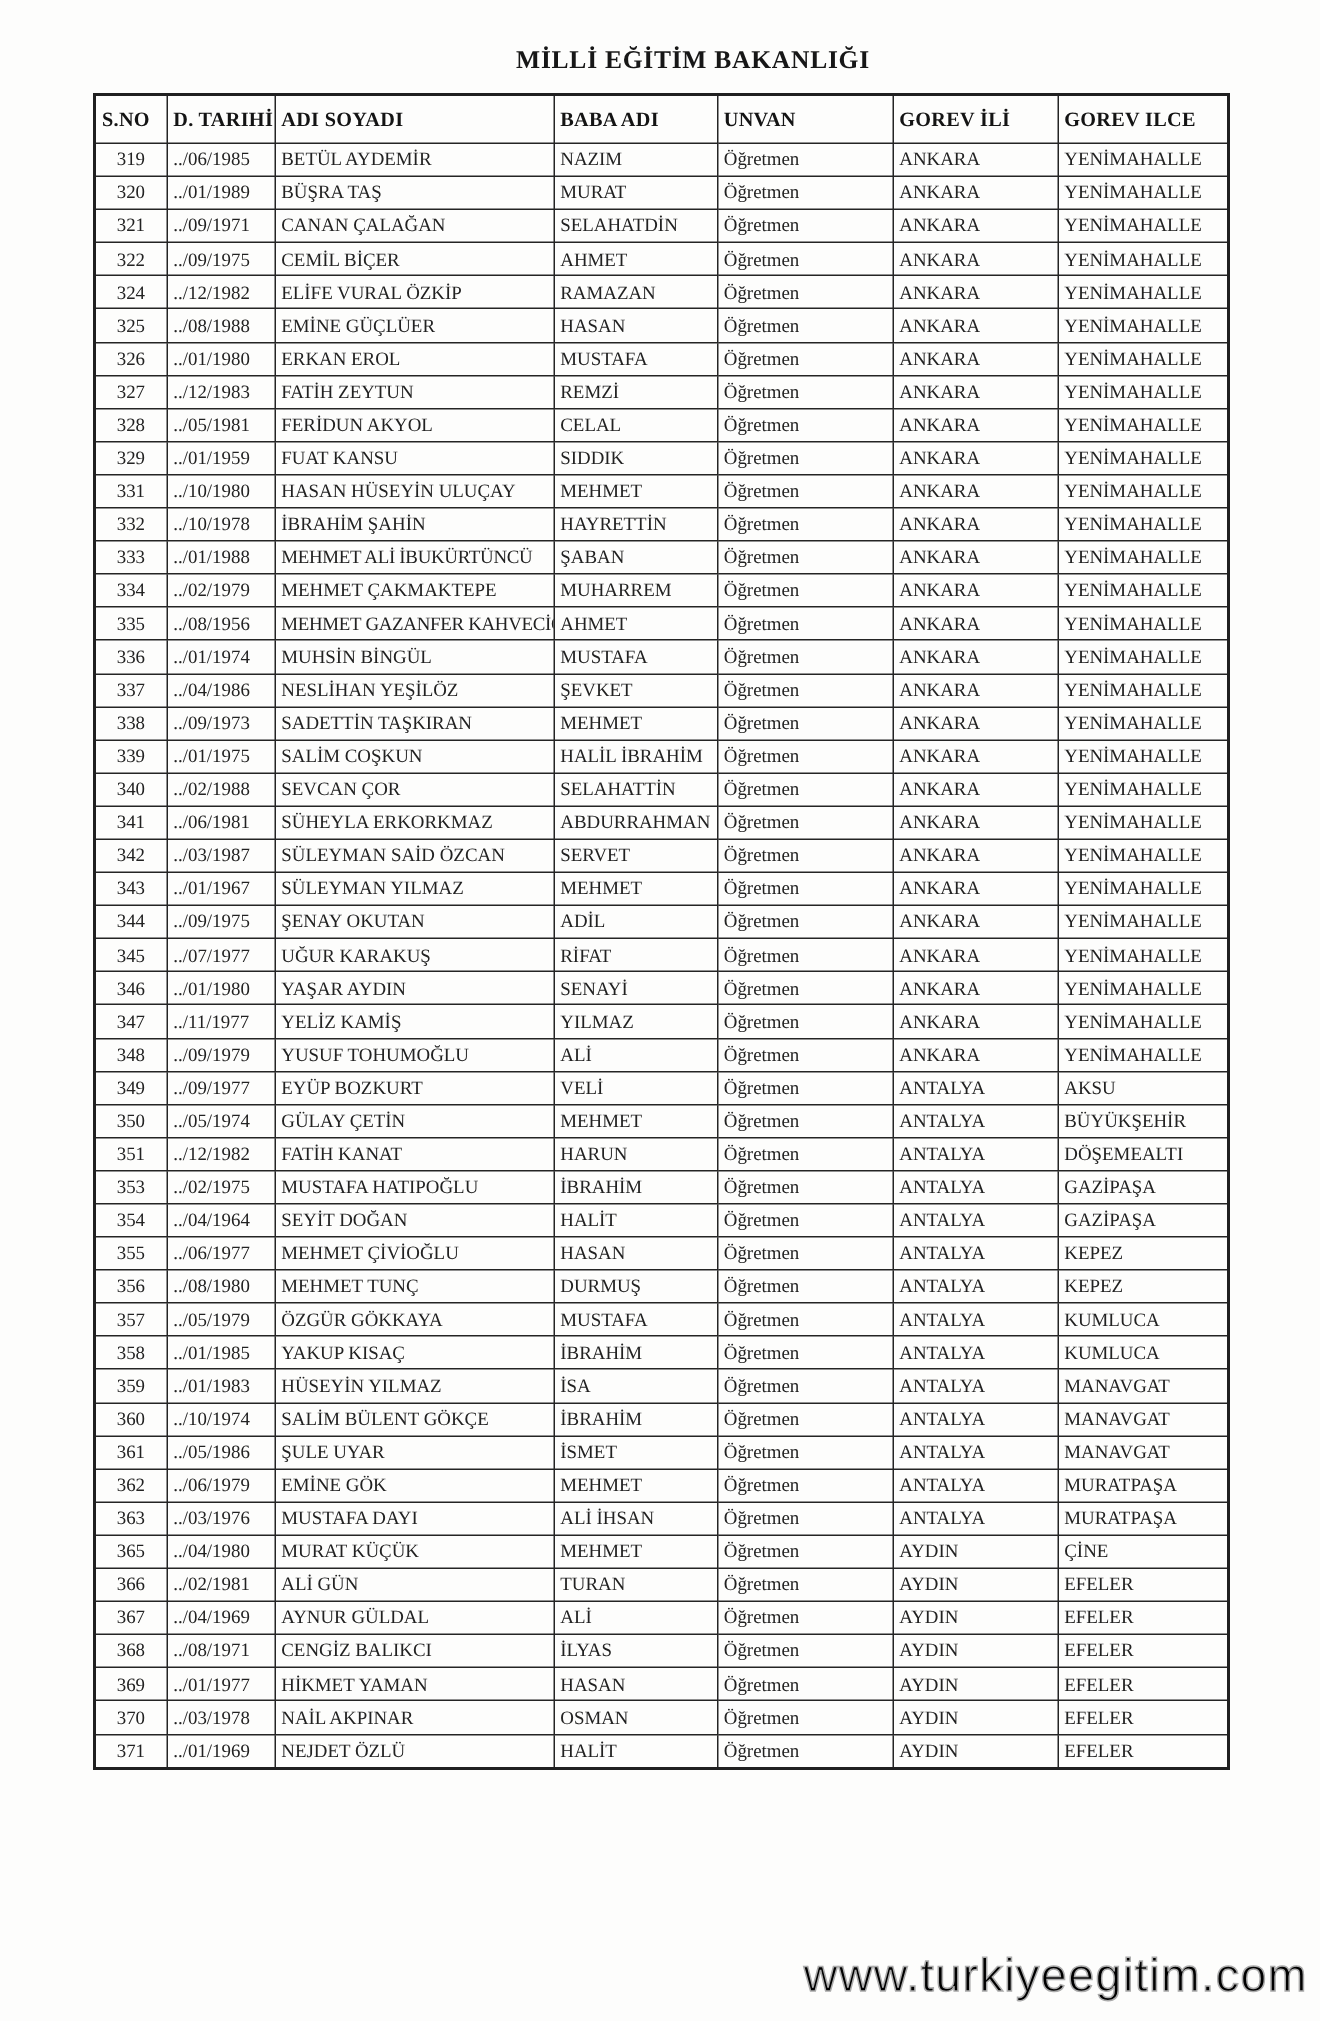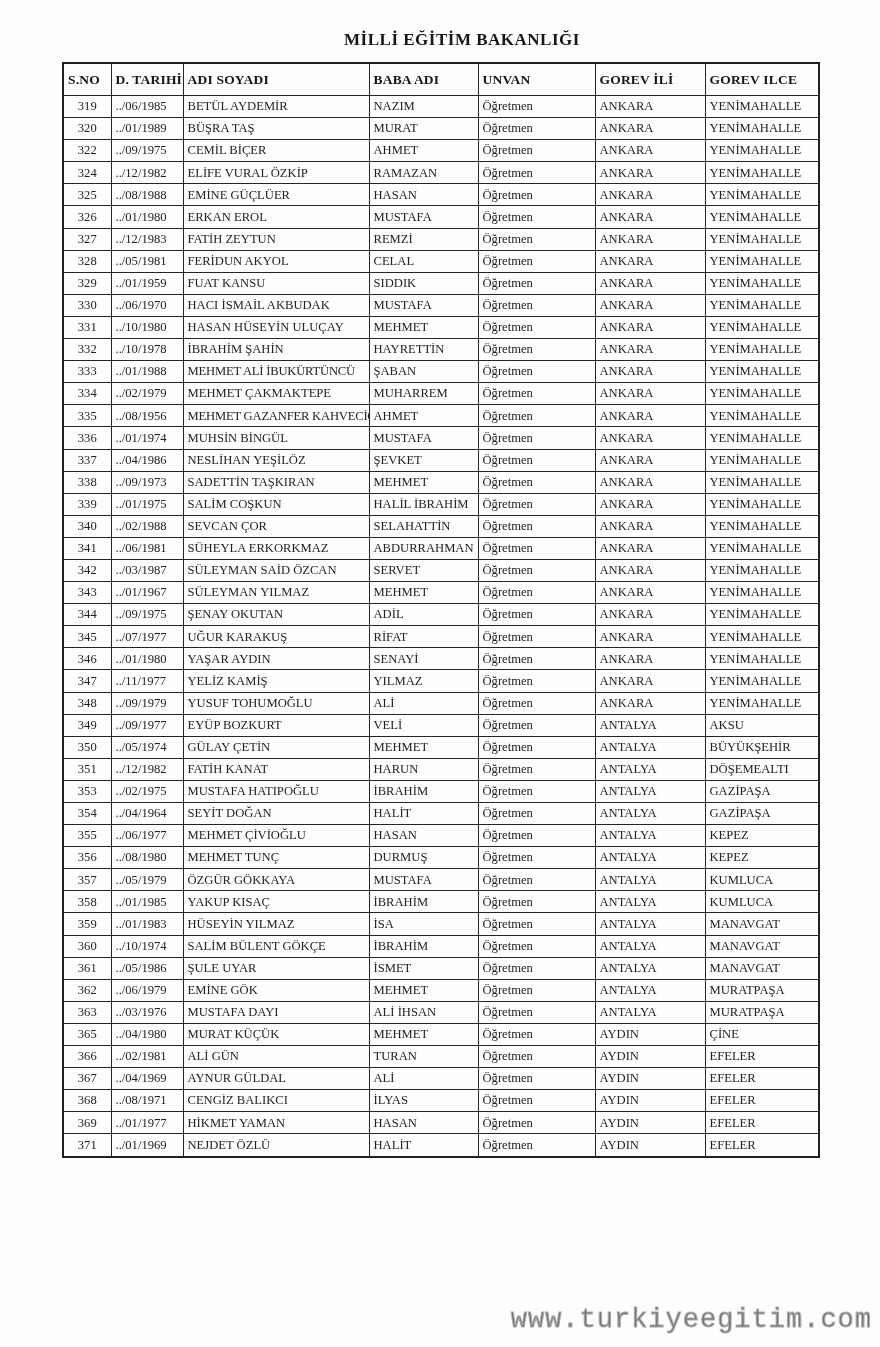--- a/index.html
+++ b/index.html
@@ -56,24 +56,24 @@
   col.c-sno{width:48px;}
   col.c-dtarihi{width:72px;}
   col.c-adisoyadi{width:186px;}
   col.c-babaadi{width:109px;}
   col.c-unvan{width:117px;}
   col.c-gorevili{width:110px;}
   col.c-gorevilce{width:114px;}
   .watermark{
     position:absolute;
     right:8px;bottom:12px;
-    font-family:Liberation Mono, monospace;
-    font-size:27px;
+    font-family:Liberation Sans, sans-serif;
+    font-size:31px;
     letter-spacing:1px;
-    color:#737373;
+    color:#000000;
     -webkit-text-stroke:1px #ababab;
   }
 </style>
 </head>
 <body>
 
 <div class="page-title">MİLLİ EĞİTİM BAKANLIĞI</div>
 
 <table class="records">
   <colgroup>
@@ -109,20 +109,29 @@
       <tr>
         <td class="center">320</td>
         <td>../01/1989</td>
         <td>BÜŞRA TAŞ</td>
         <td>MURAT</td>
         <td>Öğretmen</td>
         <td>ANKARA</td>
         <td>YENİMAHALLE</td>
       </tr>
       <tr>
+        <td class="center">321</td>
+        <td>../09/1971</td>
+        <td>CANAN ÇALAĞAN</td>
+        <td>SELAHATDİN</td>
+        <td>Öğretmen</td>
+        <td>ANKARA</td>
+        <td>YENİMAHALLE</td>
+      </tr>
+      <tr>
         <td class="center">322</td>
         <td>../09/1975</td>
         <td>CEMİL BİÇER</td>
         <td>AHMET</td>
         <td>Öğretmen</td>
         <td>ANKARA</td>
         <td>YENİMAHALLE</td>
       </tr>
       <tr>
         <td class="center">324</td>
@@ -172,29 +181,20 @@
       <tr>
         <td class="center">329</td>
         <td>../01/1959</td>
         <td>FUAT KANSU</td>
         <td>SIDDIK</td>
         <td>Öğretmen</td>
         <td>ANKARA</td>
         <td>YENİMAHALLE</td>
       </tr>
       <tr>
-        <td class="center">330</td>
-        <td>../06/1970</td>
-        <td>HACI İSMAİL AKBUDAK</td>
-        <td>MUSTAFA</td>
-        <td>Öğretmen</td>
-        <td>ANKARA</td>
-        <td>YENİMAHALLE</td>
-      </tr>
-      <tr>
         <td class="center">331</td>
         <td>../10/1980</td>
         <td>HASAN HÜSEYİN ULUÇAY</td>
         <td>MEHMET</td>
         <td>Öğretmen</td>
         <td>ANKARA</td>
         <td>YENİMAHALLE</td>
       </tr>
       <tr>
         <td class="center">332</td>
@@ -509,20 +509,29 @@
         <td>İLYAS</td>
         <td>Öğretmen</td>
         <td>AYDIN</td>
         <td>EFELER</td>
       </tr>
       <tr>
         <td class="center">369</td>
         <td>../01/1977</td>
         <td>HİKMET YAMAN</td>
         <td>HASAN</td>
+        <td>Öğretmen</td>
+        <td>AYDIN</td>
+        <td>EFELER</td>
+      </tr>
+      <tr>
+        <td class="center">370</td>
+        <td>../03/1978</td>
+        <td>NAİL AKPINAR</td>
+        <td>OSMAN</td>
         <td>Öğretmen</td>
         <td>AYDIN</td>
         <td>EFELER</td>
       </tr>
       <tr>
         <td class="center">371</td>
         <td>../01/1969</td>
         <td>NEJDET ÖZLÜ</td>
         <td>HALİT</td>
         <td>Öğretmen</td>

